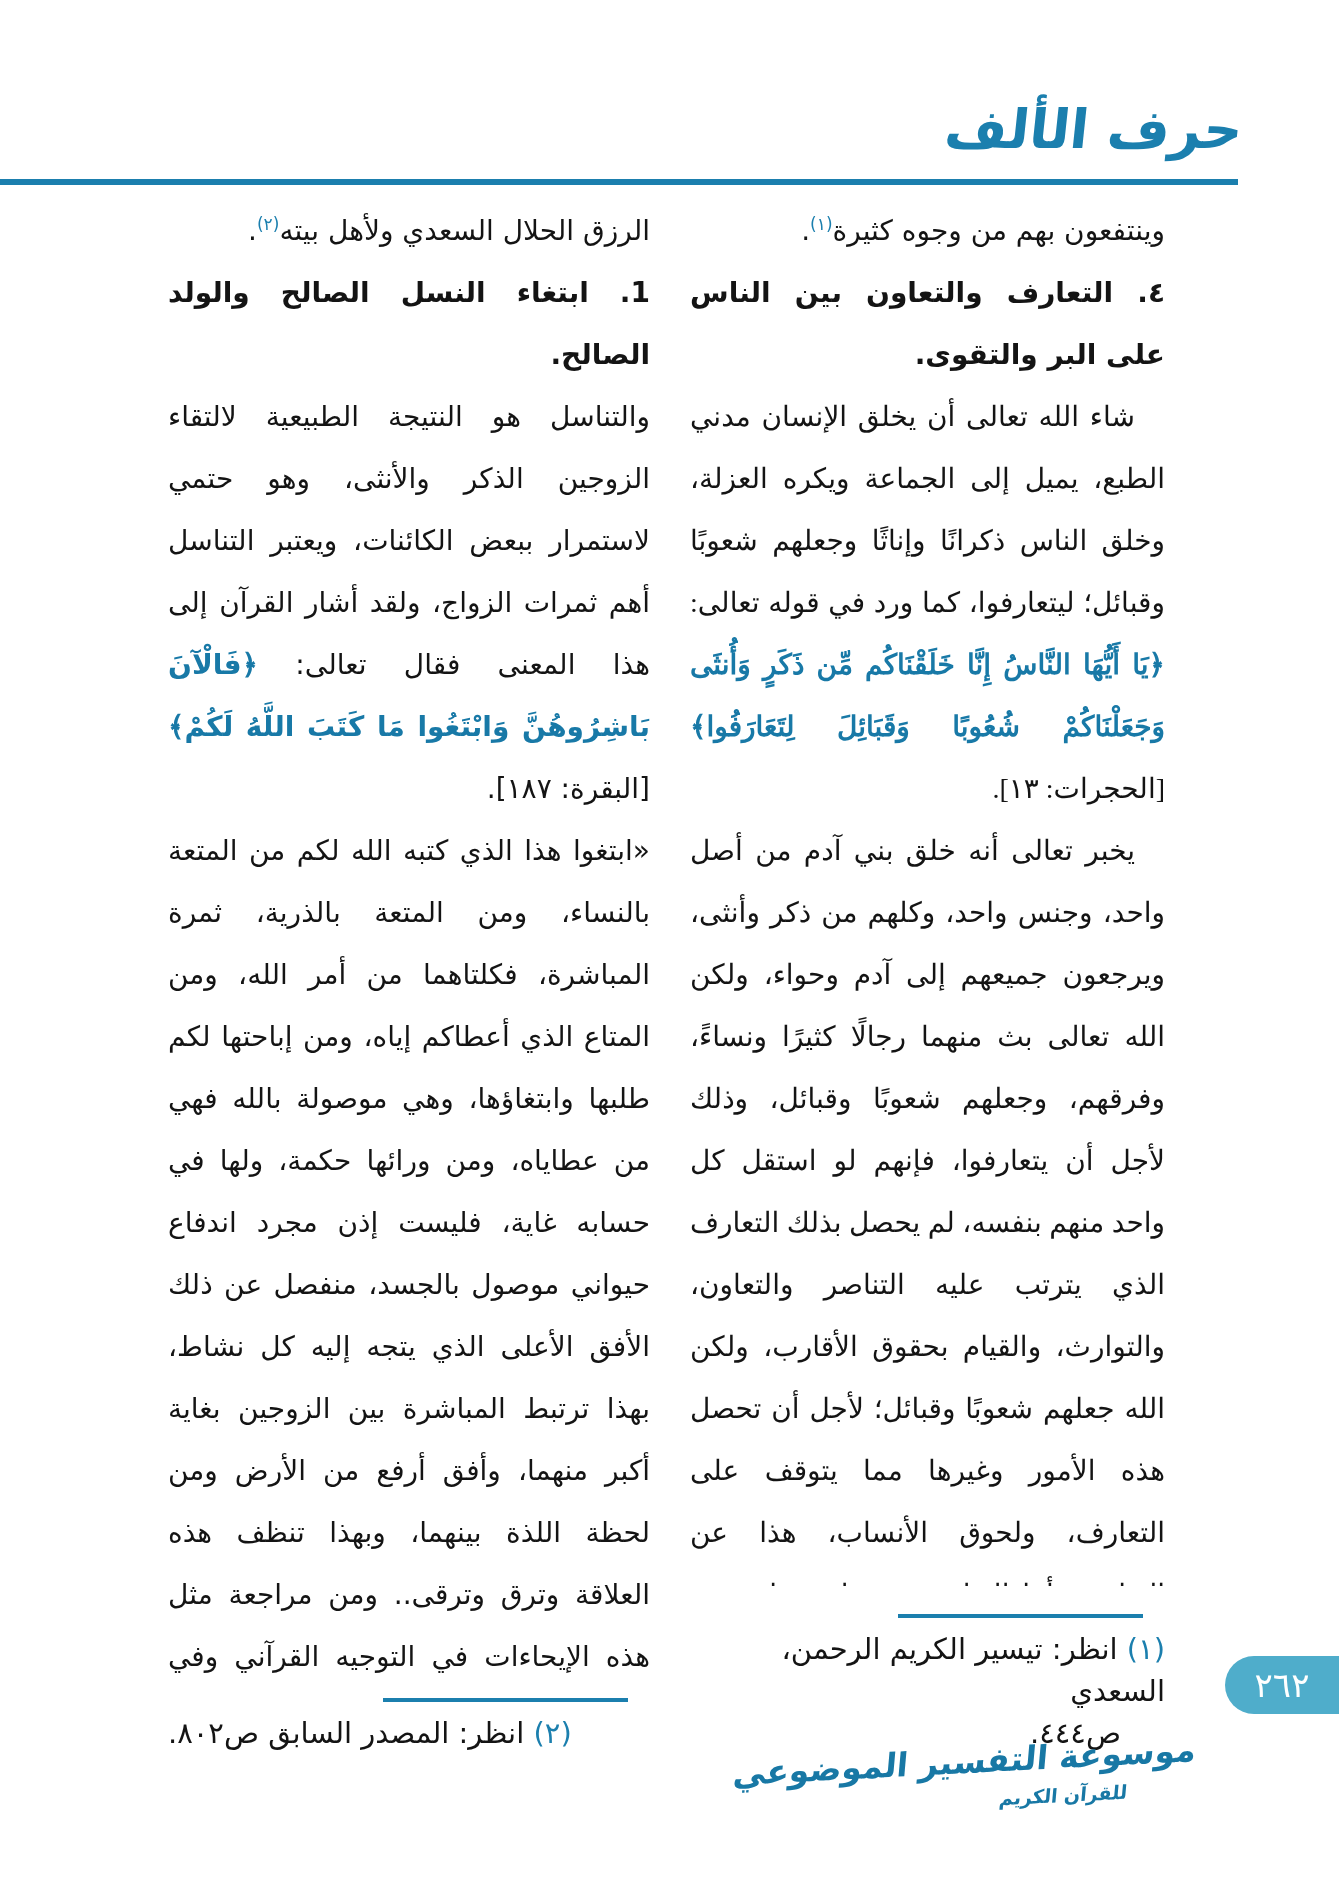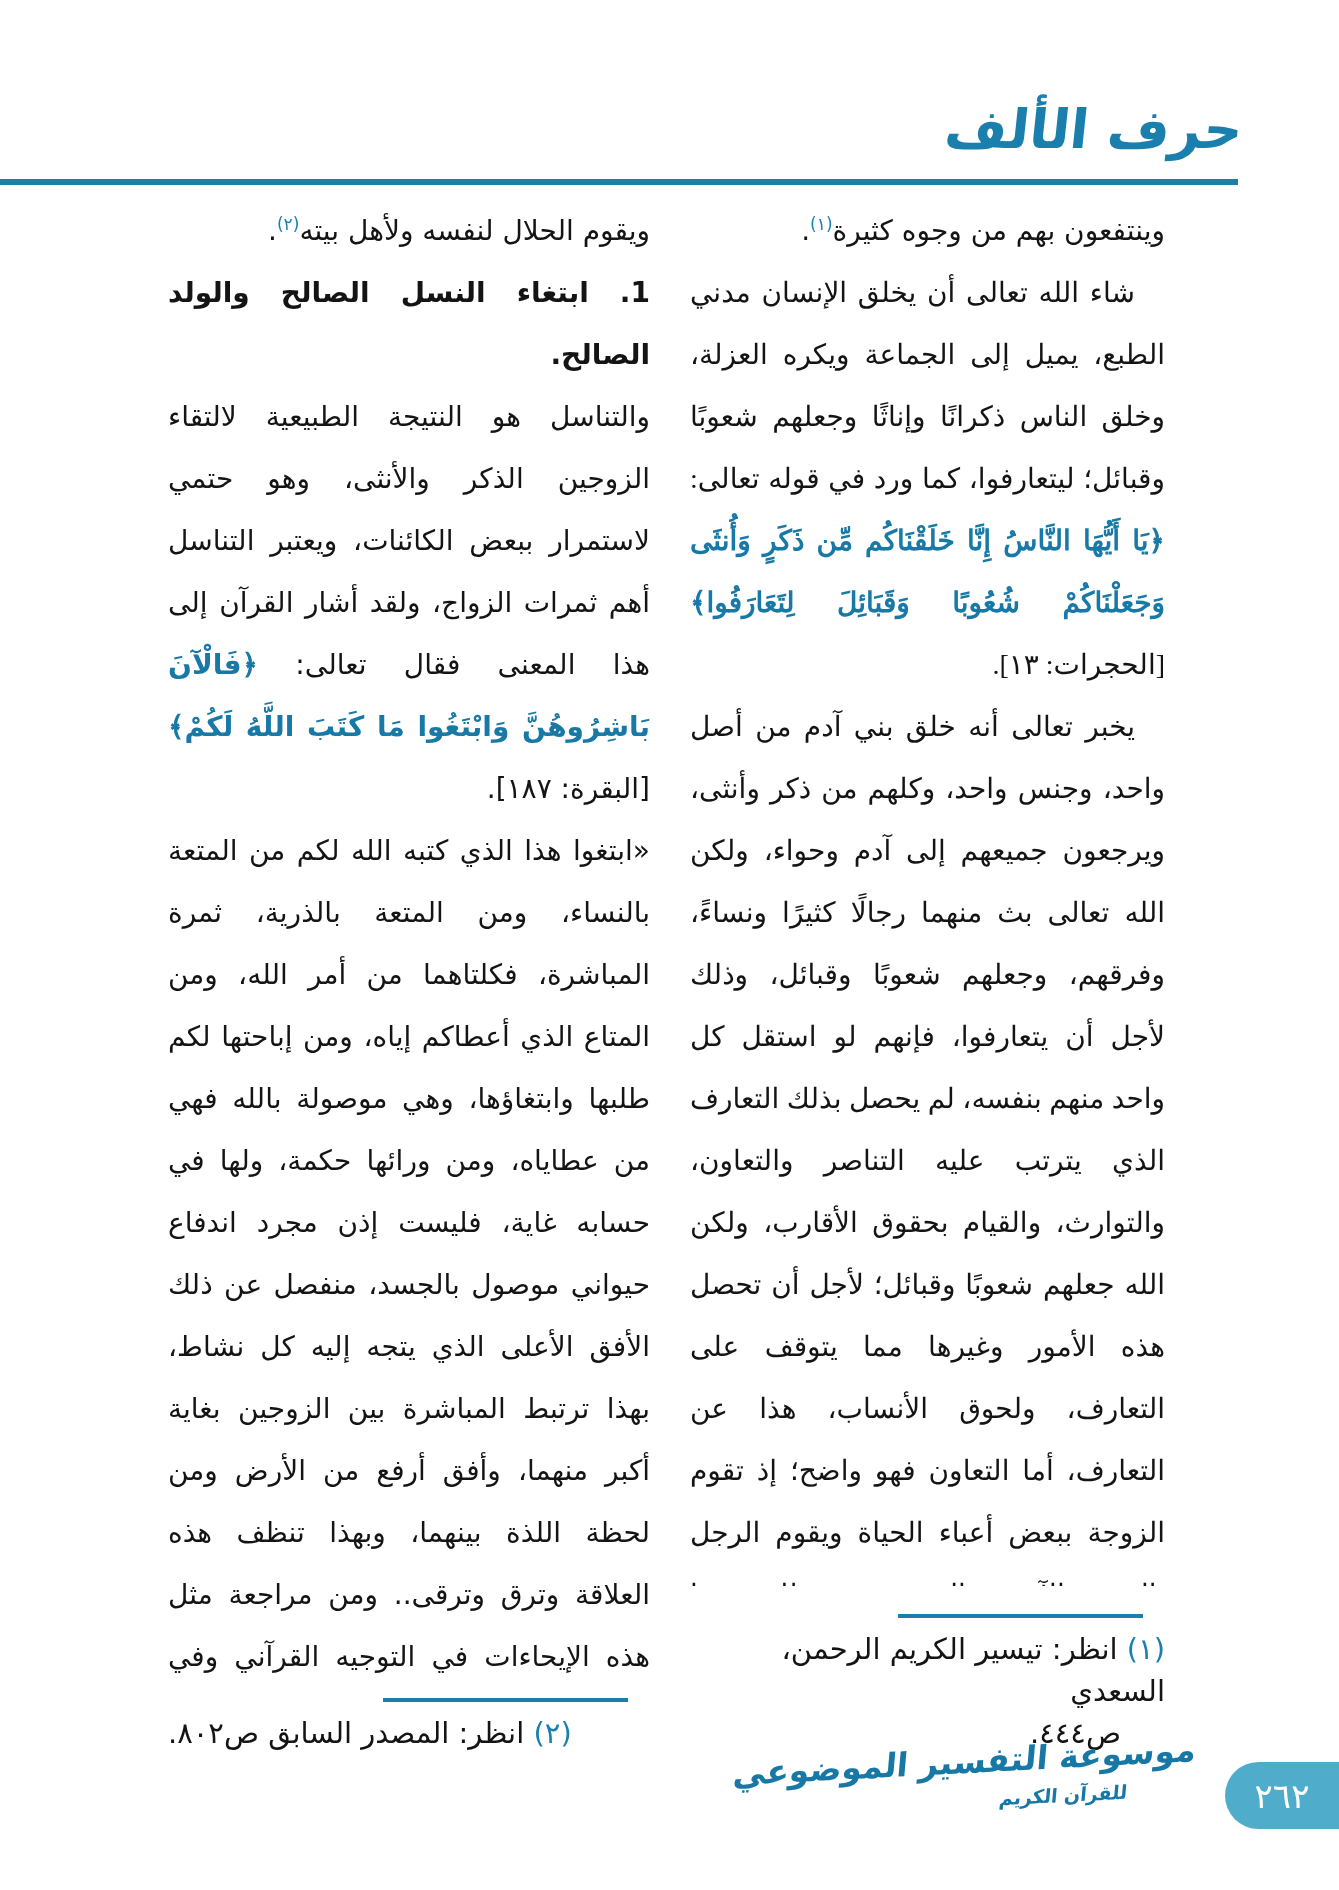--- a/index.html
+++ b/index.html
@@ -83,22 +83,22 @@
   }
   .fn-marker{color:#1b7fae;}
   .fn-cont{
     text-align:left;
     padding-left:340px;
   }
   .fn-left{text-align:left;}
   
   .page-badge{
     position:absolute;
-    top:1762px;right:0;
-    width:114px;height:67px;
+    top:1656px;right:0;
+    width:114px;height:58px;
     background:#4fadcb;
     border-radius:37px 0 0 37px;
     color:#ffffff;
     font-size:34px;
     display:flex;
     align-items:center;
     justify-content:center;
     letter-spacing:6px;
   }
   .logo{
@@ -129,33 +129,34 @@
 <div class="page">
 
   <div class="chapter-title">حرف الألف</div>
   <div class="header-rule"></div>
 
   <div class="columns">
 
     <div class="col col-right">
       <div class="col-body">
         <p><span>وينتفعون بهم من وجوه كثيرة</span><span class="fn-ref">(١)</span><span>.</span></p>
+        <p class="heading">٤. التعارف والتعاون بين الناس على البر والتقوى.</p>
         <p class="para-indent"><span>شاء الله تعالى أن يخلق الإنسان مدني الطبع، يميل إلى الجماعة ويكره العزلة، وخلق الناس ذكرانًا وإناثًا وجعلهم شعوبًا وقبائل؛ ليتعارفوا، كما ورد في قوله تعالى: </span><span class="quran">﴿يَا أَيُّهَا النَّاسُ إِنَّا خَلَقْنَاكُم مِّن ذَكَرٍ وَأُنثَى وَجَعَلْنَاكُمْ شُعُوبًا وَقَبَائِلَ لِتَعَارَفُوا﴾</span><span> [الحجرات: ١٣].</span></p>
         <p class="para-indent">يخبر تعالى أنه خلق بني آدم من أصل واحد، وجنس واحد، وكلهم من ذكر وأنثى، ويرجعون جميعهم إلى آدم وحواء، ولكن الله تعالى بث منهما رجالًا كثيرًا ونساءً، وفرقهم، وجعلهم شعوبًا وقبائل، وذلك لأجل أن يتعارفوا، فإنهم لو استقل كل واحد منهم بنفسه، لم يحصل بذلك التعارف الذي يترتب عليه التناصر والتعاون، والتوارث، والقيام بحقوق الأقارب، ولكن الله جعلهم شعوبًا وقبائل؛ لأجل أن تحصل هذه الأمور وغيرها مما يتوقف على التعارف، ولحوق الأنساب، هذا عن التعارف، أما التعاون فهو واضح؛ إذ تقوم الزوجة ببعض أعباء الحياة ويقوم الرجل بالبعض الآخر، فالزوجة تهيئ للزوج ما يحتاج إليه ويسعده بالإضافة إلى تربية الذرية، والزوج يسعى ويكدح لطلب</p>
       </div>
       <div class="footnote-block">
         <div class="fn-rule"></div>
         <p class="fn-text"><span class="fn-marker">(١)</span><span> انظر: تيسير الكريم الرحمن، السعدي</span></p>
         <p class="fn-text fn-cont">ص٤٤٤.</p>
       </div>
     </div>
 
     <div class="col col-left">
       <div class="col-body">
-        <p><span>ويقوم الحلال لنفسه ولأهل بيته</span><span class="fn-ref">(٢)</span><span>.</span></p>
+        <p><span>الرزق الحلال السعدي ولأهل بيته</span><span class="fn-ref">(٢)</span><span>.</span></p>
         <p class="heading">1. ابتغاء النسل الصالح والولد الصالح.</p>
         <p><span>والتناسل هو النتيجة الطبيعية لالتقاء الزوجين الذكر والأنثى، وهو حتمي لاستمرار ببعض الكائنات، ويعتبر التناسل أهم ثمرات الزواج، ولقد أشار القرآن إلى هذا المعنى فقال تعالى: </span><span class="quran">﴿فَالْآنَ بَاشِرُوهُنَّ وَابْتَغُوا مَا كَتَبَ اللَّهُ لَكُمْ﴾</span><span> [البقرة: ١٨٧].</span></p>
         <p>«ابتغوا هذا الذي كتبه الله لكم من المتعة بالنساء، ومن المتعة بالذرية، ثمرة المباشرة، فكلتاهما من أمر الله، ومن المتاع الذي أعطاكم إياه، ومن إباحتها لكم طلبها وابتغاؤها، وهي موصولة بالله فهي من عطاياه، ومن ورائها حكمة، ولها في حسابه غاية، فليست إذن مجرد اندفاع حيواني موصول بالجسد، منفصل عن ذلك الأفق الأعلى الذي يتجه إليه كل نشاط، بهذا ترتبط المباشرة بين الزوجين بغاية أكبر منهما، وأفق أرفع من الأرض ومن لحظة اللذة بينهما، وبهذا تنظف هذه العلاقة وترق وترقى.. ومن مراجعة مثل هذه الإيحاءات في التوجيه القرآني وفي التصور الإسلامي ندرك قيمة الجهد المثمر الحكيم الذي يبذل لترقية هذه البشرية وتطويرها، في حدود</p>
       </div>
       <div class="footnote-block">
         <div class="fn-rule"></div>
         <p class="fn-text fn-left"><span class="fn-marker">(٢)</span><span> انظر: المصدر السابق ص٨٠٢.</span></p>
       </div>
     </div>
 

